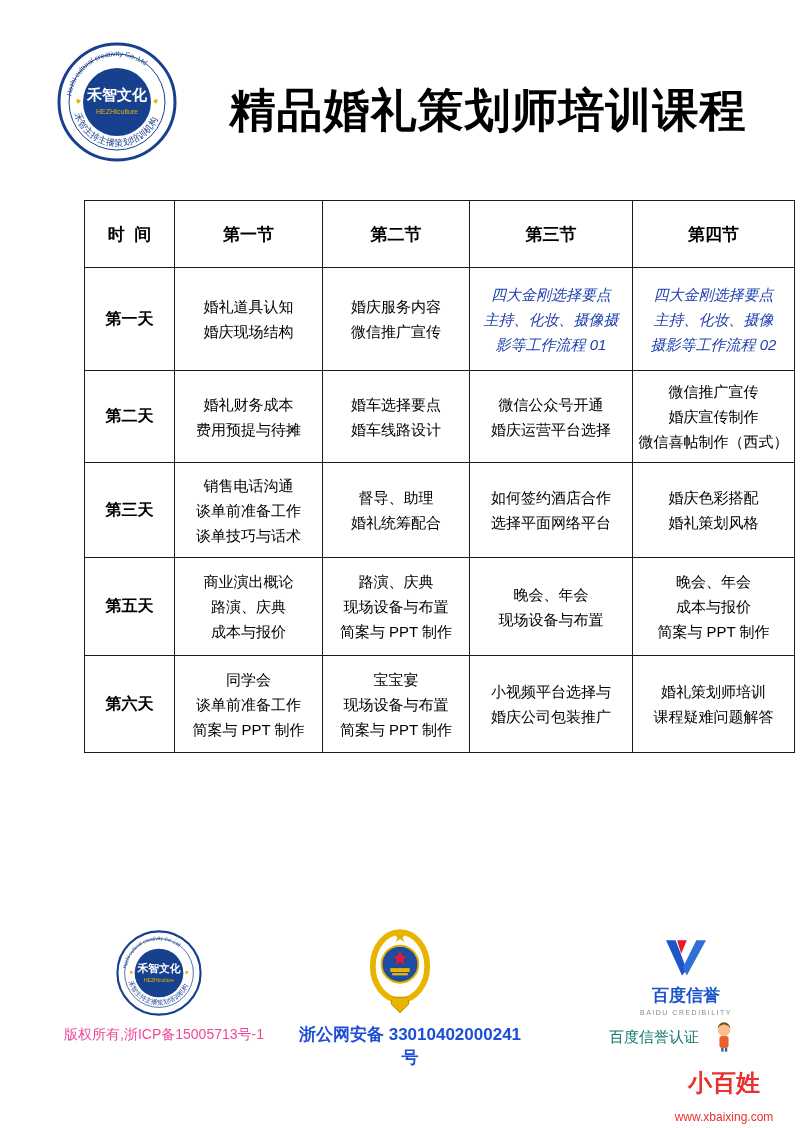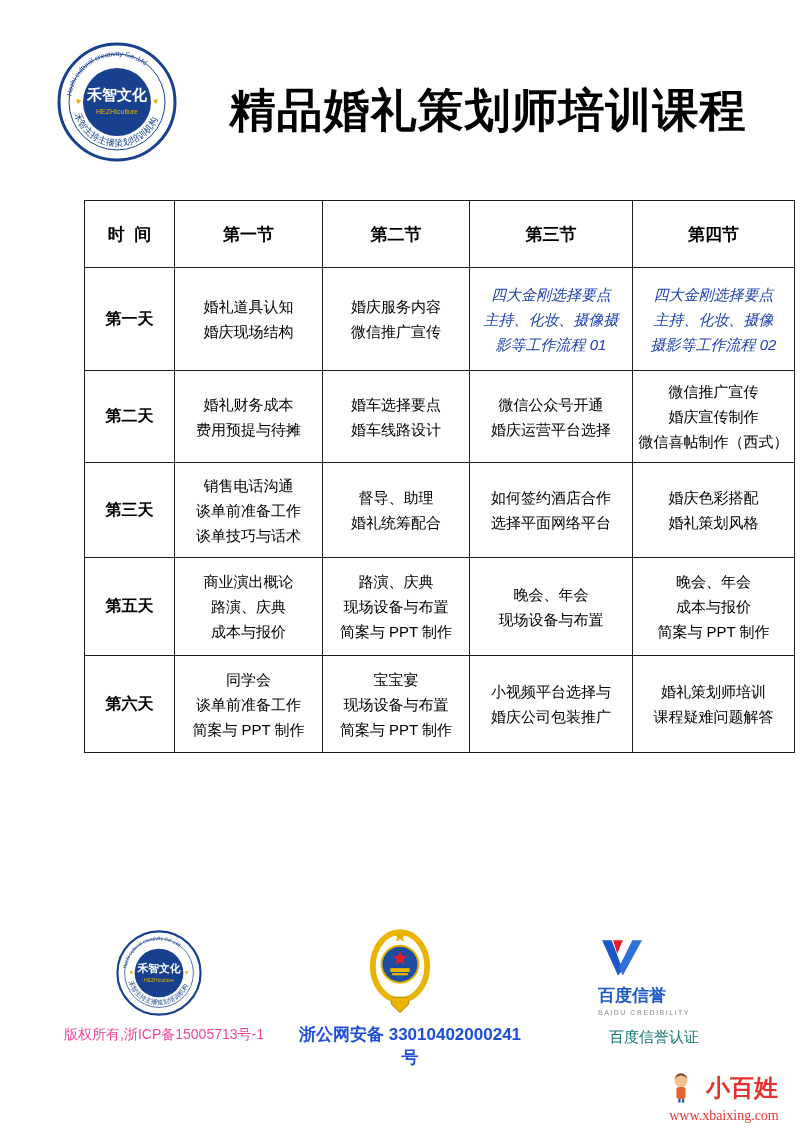--- a/index.html
+++ b/index.html
@@ -20,35 +20,35 @@
   td.day{font-size:16px;font-weight:bold;}
   td.t-cell{font-size:15px;line-height:25px;white-space:pre-line;}
   td.blue{color:var(--highlight-blue,#1e3fae);font-style:italic;}
   tr.hrow{height:67px;}
   tr.r1{height:103px;} tr.r2{height:92px;} tr.r3{height:95px;}
   tr.r4{height:93px;} tr.r5{height:98px;} tr.r6{height:97px;}
 
   
   .logo-footer{position:absolute;left:116px;top:930px;width:86px;height:86px;}
   .police-badge{position:absolute;left:366px;top:926px;width:68px;height:92px;}
-  .baidu-block{position:absolute;left:598px;top:936px;width:112px;text-align:left;}
+  .baidu-block{position:absolute;left:630px;top:936px;width:112px;text-align:center;}
   .baidu-icon{width:48px;height:42px;display:inline-block;}
   .baidu-cn{font-size:17px;font-weight:bold;color:var(--baidu-blue,#1b57c8);margin-top:2px;}
   .baidu-en{font-size:7px;letter-spacing:1.5px;color:#8a8a8a;margin-top:2px;}
   .icp-text{position:absolute;left:58px;top:1026px;width:212px;text-align:center;font-size:14px;color:#ec4899;}
   .police-text{position:absolute;left:295px;top:1023px;width:230px;text-align:center;
                font-size:17px;font-weight:bold;color:#1d4ed8;}
   .baidu-caption{position:absolute;left:598px;top:1028px;width:112px;text-align:center;font-size:15px;color:#0f766e;}
 
   
   .watermark{position:absolute;right:10px;bottom:4px;width:132px;text-align:center;
              color:var(--watermark-red,#e8322f);}
-  .wm-row{display:flex;align-items:center;justify-content:center;gap:14px;}
+  .wm-row{display:flex;align-items:center;justify-content:center;gap:14px;flex-direction:column;}
   .wm-name{font-size:24px;font-weight:bold;}
-  .wm-url{font-size:14px;margin-top:4px;font-family:Liberation Serif, serif;}
+  .wm-url{font-size:12px;margin-top:11px;}
 
   
   svg text{font-family:"Liberation Sans","DejaVu Sans",sans-serif;}
   .f-gold{fill:var(--badge-gold,#e9b400);}
   .f-blue{fill:var(--badge-blue,#1c4da0);}
   .f-red{fill:var(--star-red,#e8192c);}
   .f-logoblue{fill:var(--logo-blue,#17418f);}
   .s-logoblue{stroke:var(--logo-blue,#17418f);}
   .f-baidu1{fill:var(--baidu-blue,#1b57c8);}
   .f-baidu2{fill:#2f6fd6;}

